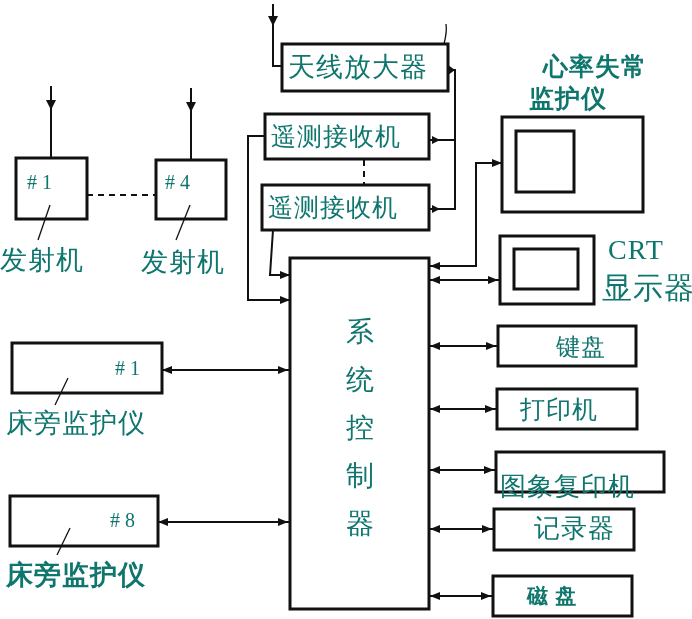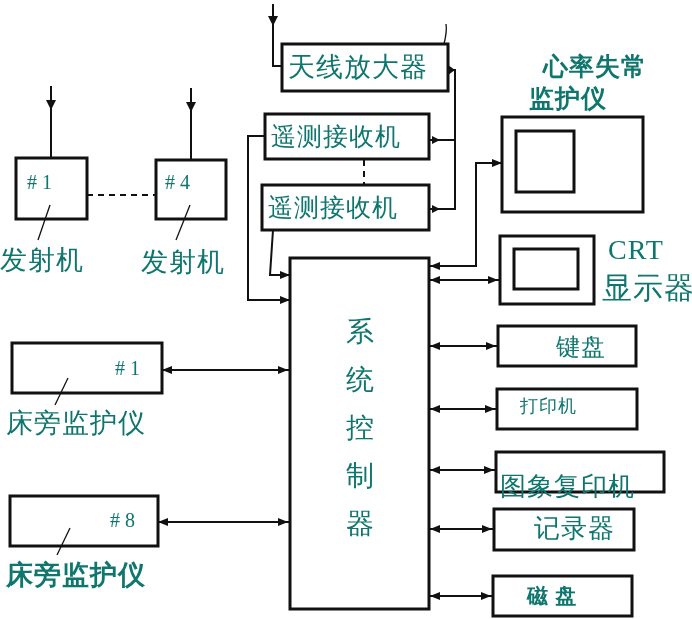--- a/index.html
+++ b/index.html
@@ -131,16 +131,16 @@
 
 <div class="lbl vert" style="left:340px;top:308px;">
   <div>系</div>
   <div>统</div>
   <div>控</div>
   <div>制</div>
   <div>器</div>
 </div>
 
 <div class="lbl box-text" style="left:540px;top:335px;margin-left:16px;">键盘</div>
-<div class="lbl box-text" style="left:520px;top:397px;font-size:18px;">打印机</div>
+<div class="lbl box-text" style="left:520px;top:397px;font-size:25px;">打印机</div>
 <div class="lbl box-text" style="left:500px;top:474px;font-size:26px;">图象复印机</div>
 <div class="lbl box-text" style="left:534px;top:516px;font-size:26px;">记录器</div>
 <div class="lbl box-text" style="left:527px;top:586px;font-size:21px;font-weight:bold;text-align:right;">磁 盘</div>
 
 </body></html>

